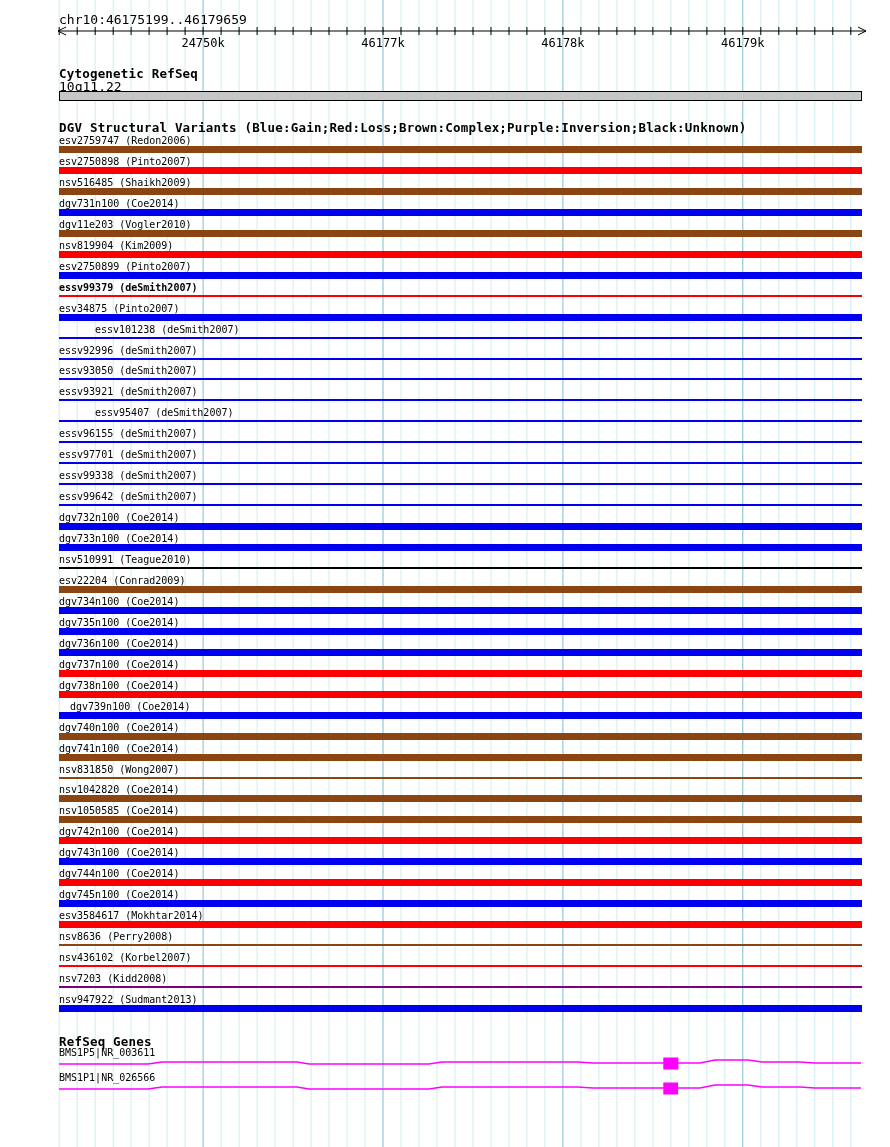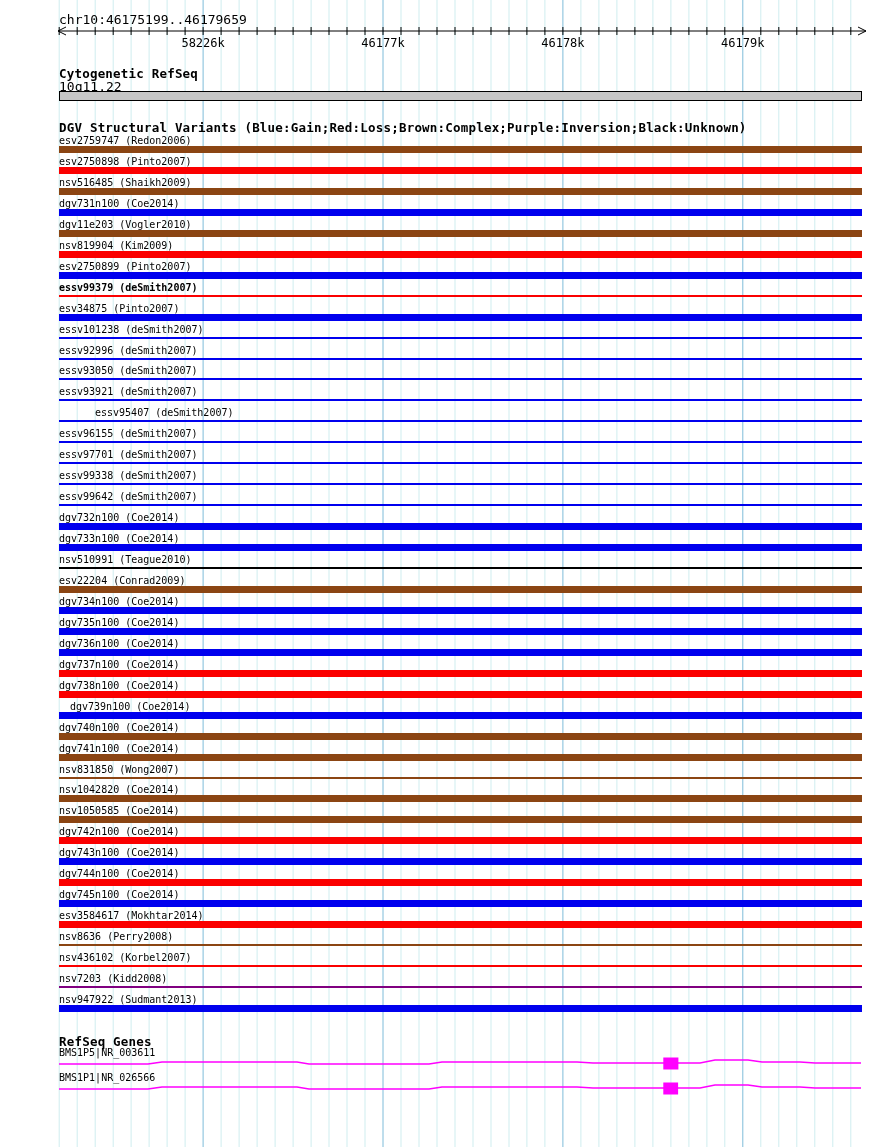--- a/index.html
+++ b/index.html
@@ -33,21 +33,21 @@
 
   <div class="layer">
     <div class="abs region-label" style="left:59px;top:12px;">chr10:46175199..46179659</div>
     <svg id="rulersvg" width="890" height="60" style="z-index:2">
         <path d="M58 31 L866 31" stroke="#000000" stroke-width="1" fill="none"></path>
         <path d="M59.2 27 L59.2 35 M77.2 27 L77.2 35 M95.2 27 L95.2 35 M113.2 27 L113.2 35 M131.1 27 L131.1 35 M149.1 27 L149.1 35 M167.1 27 L167.1 35 M185.1 27 L185.1 35 M203.1 27 L203.1 35 M221.1 27 L221.1 35 M239.1 27 L239.1 35 M257.1 27 L257.1 35 M275.1 27 L275.1 35 M293.1 27 L293.1 35 M311.1 27 L311.1 35 M329.0 27 L329.0 35 M347.0 27 L347.0 35 M365.0 27 L365.0 35 M383.0 27 L383.0 35 M401.0 27 L401.0 35 M419.0 27 L419.0 35 M437.0 27 L437.0 35 M455.0 27 L455.0 35 M473.0 27 L473.0 35 M491.0 27 L491.0 35 M509.0 27 L509.0 35 M526.9 27 L526.9 35 M544.9 27 L544.9 35 M562.9 27 L562.9 35 M580.9 27 L580.9 35 M598.9 27 L598.9 35 M616.9 27 L616.9 35 M634.9 27 L634.9 35 M652.9 27 L652.9 35 M670.9 27 L670.9 35 M688.9 27 L688.9 35 M706.9 27 L706.9 35 M724.8 27 L724.8 35 M742.8 27 L742.8 35 M760.8 27 L760.8 35 M778.8 27 L778.8 35 M796.8 27 L796.8 35 M814.8 27 L814.8 35 M832.8 27 L832.8 35 M850.8 27 L850.8 35 " stroke="#000000" stroke-width="1" fill="none"></path>
         <path d="M66 27 L58 31 L66 35" stroke="#000000" stroke-width="1" fill="none"></path>
         <path d="M858 27 L866 31 L858 35" stroke="#000000" stroke-width="1" fill="none"></path>
       </svg>
     <div id="tick-labels">
-        <div class="abs tick-label" style="left: 171.1px; top: 36px;">58226k</div>
+        <div class="abs tick-label" style="left: 171.1px; top: 36px;">24750k</div>
         <div class="abs tick-label" style="left: 351px; top: 36px;">46177k</div>
         <div class="abs tick-label" style="left: 530.9px; top: 36px;">46178k</div>
         <div class="abs tick-label" style="left: 710.8px; top: 36px;">46179k</div>
       </div>
   </div>
 
   <div class="layer">
     <div class="abs section-title" style="left:59px;top:66px;">Cytogenetic RefSeq</div>
     <div class="abs band-label" style="left:59px;top:79px;">10q11.22</div>
     <div class="abs cyto-band" id="cyto-band-rect" style="left: 59px; top: 91px; width: 803px; height: 10px; background: rgb(198, 198, 198); border-color: rgb(0, 0, 0);"></div>
@@ -86,21 +86,21 @@
         </div>
         <div>
           <div class="abs row-label" style="left: 59px; top: 281.6px; font-weight: bold;">essv99379 (deSmith2007)</div>
           <div class="variant-bar" style="left: 59px; width: 803.4px; top: 294.6px; height: 2px; background: rgb(251, 0, 0);"></div>
         </div>
         <div>
           <div class="abs row-label" style="left: 59px; top: 302.6px;">esv34875 (Pinto2007)</div>
           <div class="variant-bar" style="left: 59px; width: 803.4px; top: 313.6px; height: 7px; background: rgb(0, 0, 238);"></div>
         </div>
         <div>
-          <div class="abs row-label" style="left: 59px; top: 323.5px;">essv101238 (deSmith2007)</div>
+          <div class="abs row-label" style="left: 59px; top: 323.5px; padding-left: 36px;">essv101238 (deSmith2007)</div>
           <div class="variant-bar" style="left: 59px; width: 803.4px; top: 336.5px; height: 2px; background: rgb(0, 0, 238);"></div>
         </div>
         <div>
           <div class="abs row-label" style="left: 59px; top: 344.5px;">essv92996 (deSmith2007)</div>
           <div class="variant-bar" style="left: 59px; width: 803.4px; top: 357.5px; height: 2px; background: rgb(0, 0, 238);"></div>
         </div>
         <div>
           <div class="abs row-label" style="left: 59px; top: 365.4px;">essv93050 (deSmith2007)</div>
           <div class="variant-bar" style="left: 59px; width: 803.4px; top: 378.4px; height: 2px; background: rgb(0, 0, 238);"></div>
         </div>

